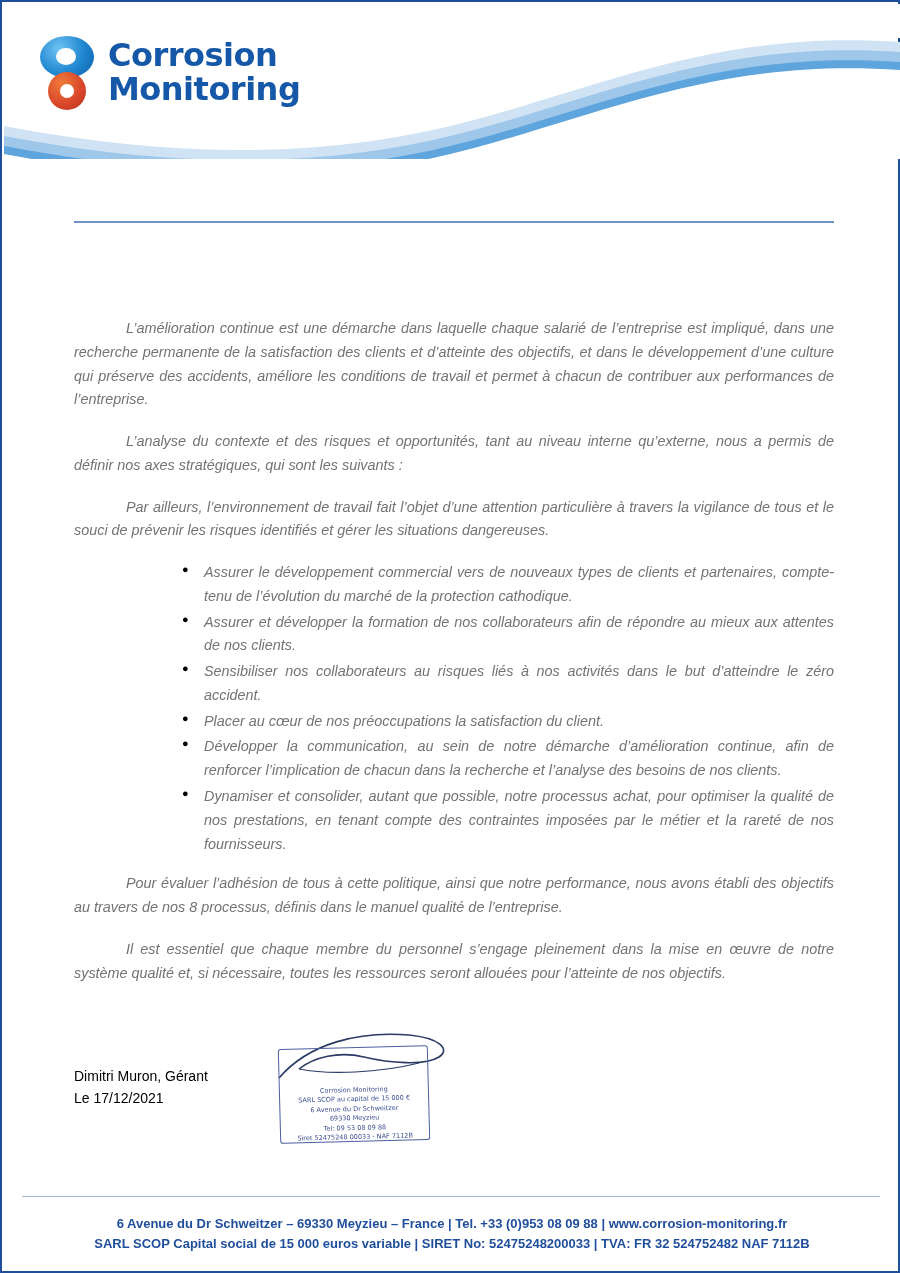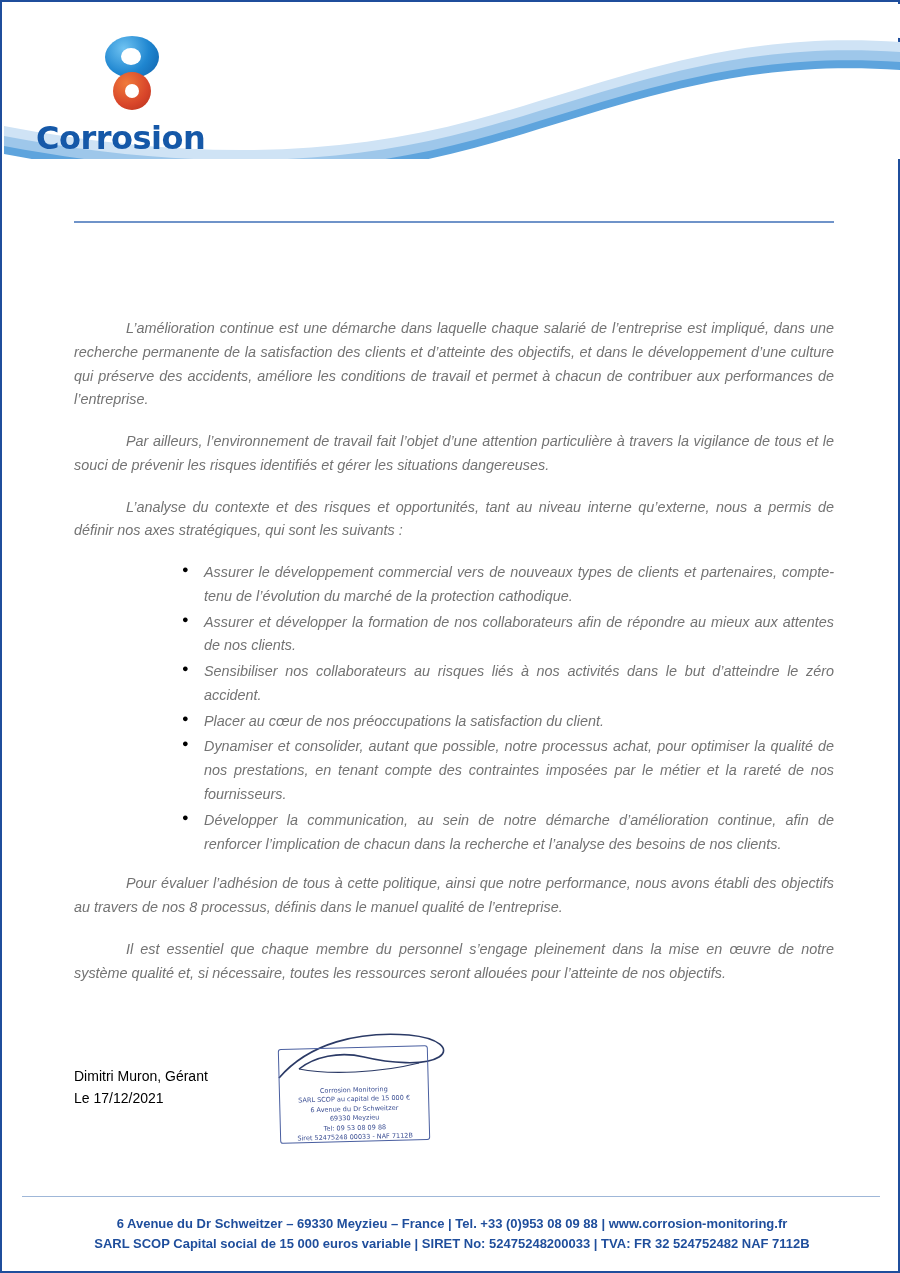--- a/index.html
+++ b/index.html
@@ -39,21 +39,20 @@
     position: absolute;
     left: 0; top: 0;
   }
   .logo {
     position: absolute;
     left: 32px;
     top: 30px;
     display: flex;
     align-items: center;
     gap: 10px;
-    flex-direction: column;
   }
   .logo-mark {
     position: relative;
     width: 62px;
     height: 78px;
   }
   .logo-mark .c-blue {
     position: absolute;
     left: 4px; top: 2px;
     width: 54px; height: 42px;
@@ -237,30 +236,30 @@
       </div>
     </div>
   </div>
 
   <div class="title-block">
     <div class="title-rule"></div>
   </div>
 
   <div class="content">
     <p>L’amélioration continue est une démarche dans laquelle chaque salarié de l’entreprise est impliqué, dans une recherche permanente de la satisfaction des clients et d’atteinte des objectifs, et dans le développement d’une culture qui préserve des accidents, améliore les conditions de travail et permet à chacun de contribuer aux performances de l’entreprise.</p>
+    <p>L’analyse du contexte et des risques et opportunités, tant au niveau interne qu’externe, nous a permis de définir nos axes stratégiques, qui sont les suivants :</p>
     <p>Par ailleurs, l’environnement de travail fait l’objet d’une attention particulière à travers la vigilance de tous et le souci de prévenir les risques identifiés et gérer les situations dangereuses.</p>
-    <p>L’analyse du contexte et des risques et opportunités, tant au niveau interne qu’externe, nous a permis de définir nos axes stratégiques, qui sont les suivants :</p>
 
     <ul class="axes">
       <li>Assurer le développement commercial vers de nouveaux types de clients et partenaires, compte-tenu de l’évolution du marché de la protection cathodique.</li>
       <li>Assurer et développer la formation de nos collaborateurs afin de répondre au mieux aux attentes de nos clients.</li>
       <li>Sensibiliser nos collaborateurs au risques liés à nos activités dans le but d’atteindre le zéro accident.</li>
       <li>Placer au cœur de nos préoccupations la satisfaction du client.</li>
+      <li>Développer la communication, au sein de notre démarche d’amélioration continue, afin de renforcer l’implication de chacun dans la recherche et l’analyse des besoins de nos clients.</li>
       <li>Dynamiser et consolider, autant que possible, notre processus achat, pour optimiser la qualité de nos prestations, en tenant compte des contraintes imposées par le métier et la rareté de nos fournisseurs.</li>
-      <li>Développer la communication, au sein de notre démarche d’amélioration continue, afin de renforcer l’implication de chacun dans la recherche et l’analyse des besoins de nos clients.</li>
     </ul>
 
     <p> Pour évaluer l’adhésion de tous à cette politique, ainsi que notre performance, nous avons établi des objectifs  au travers de nos 8 processus,  définis dans le manuel qualité de l’entreprise.</p>
     <p>Il est essentiel que chaque membre du personnel s’engage pleinement dans la mise en œuvre de notre système qualité et, si nécessaire, toutes les ressources seront allouées pour l’atteinte de nos objectifs.</p>
   </div>
 
   <div class="signature">
     <div class="sig-name">Dimitri Muron, Gérant</div>
     <div class="sig-name">Le 17/12/2021</div>
 

